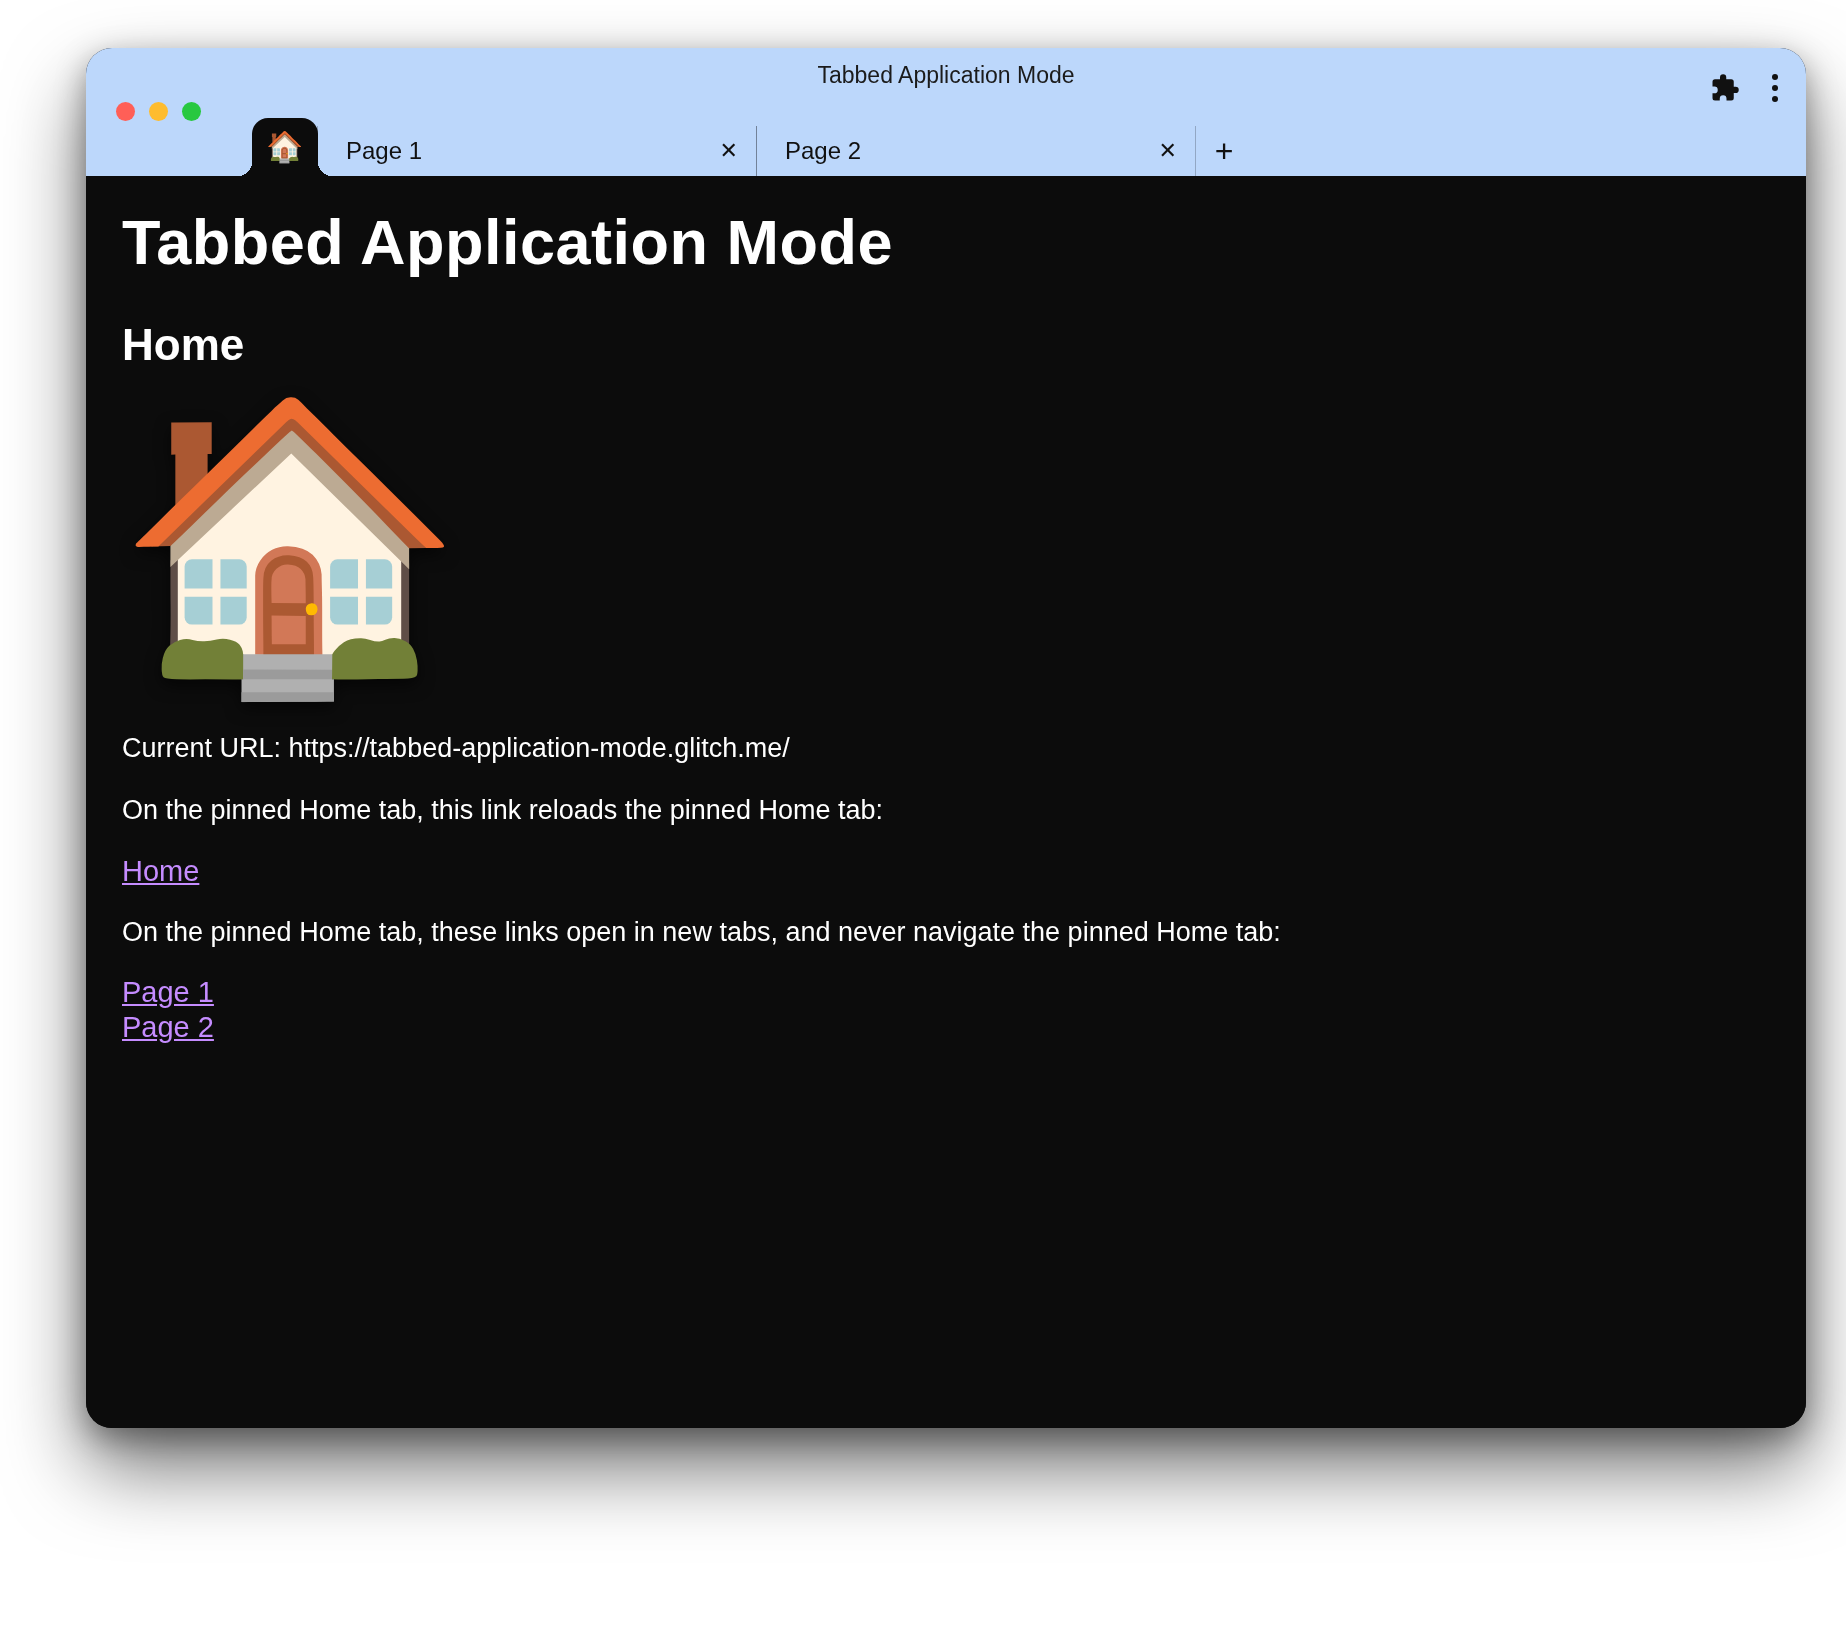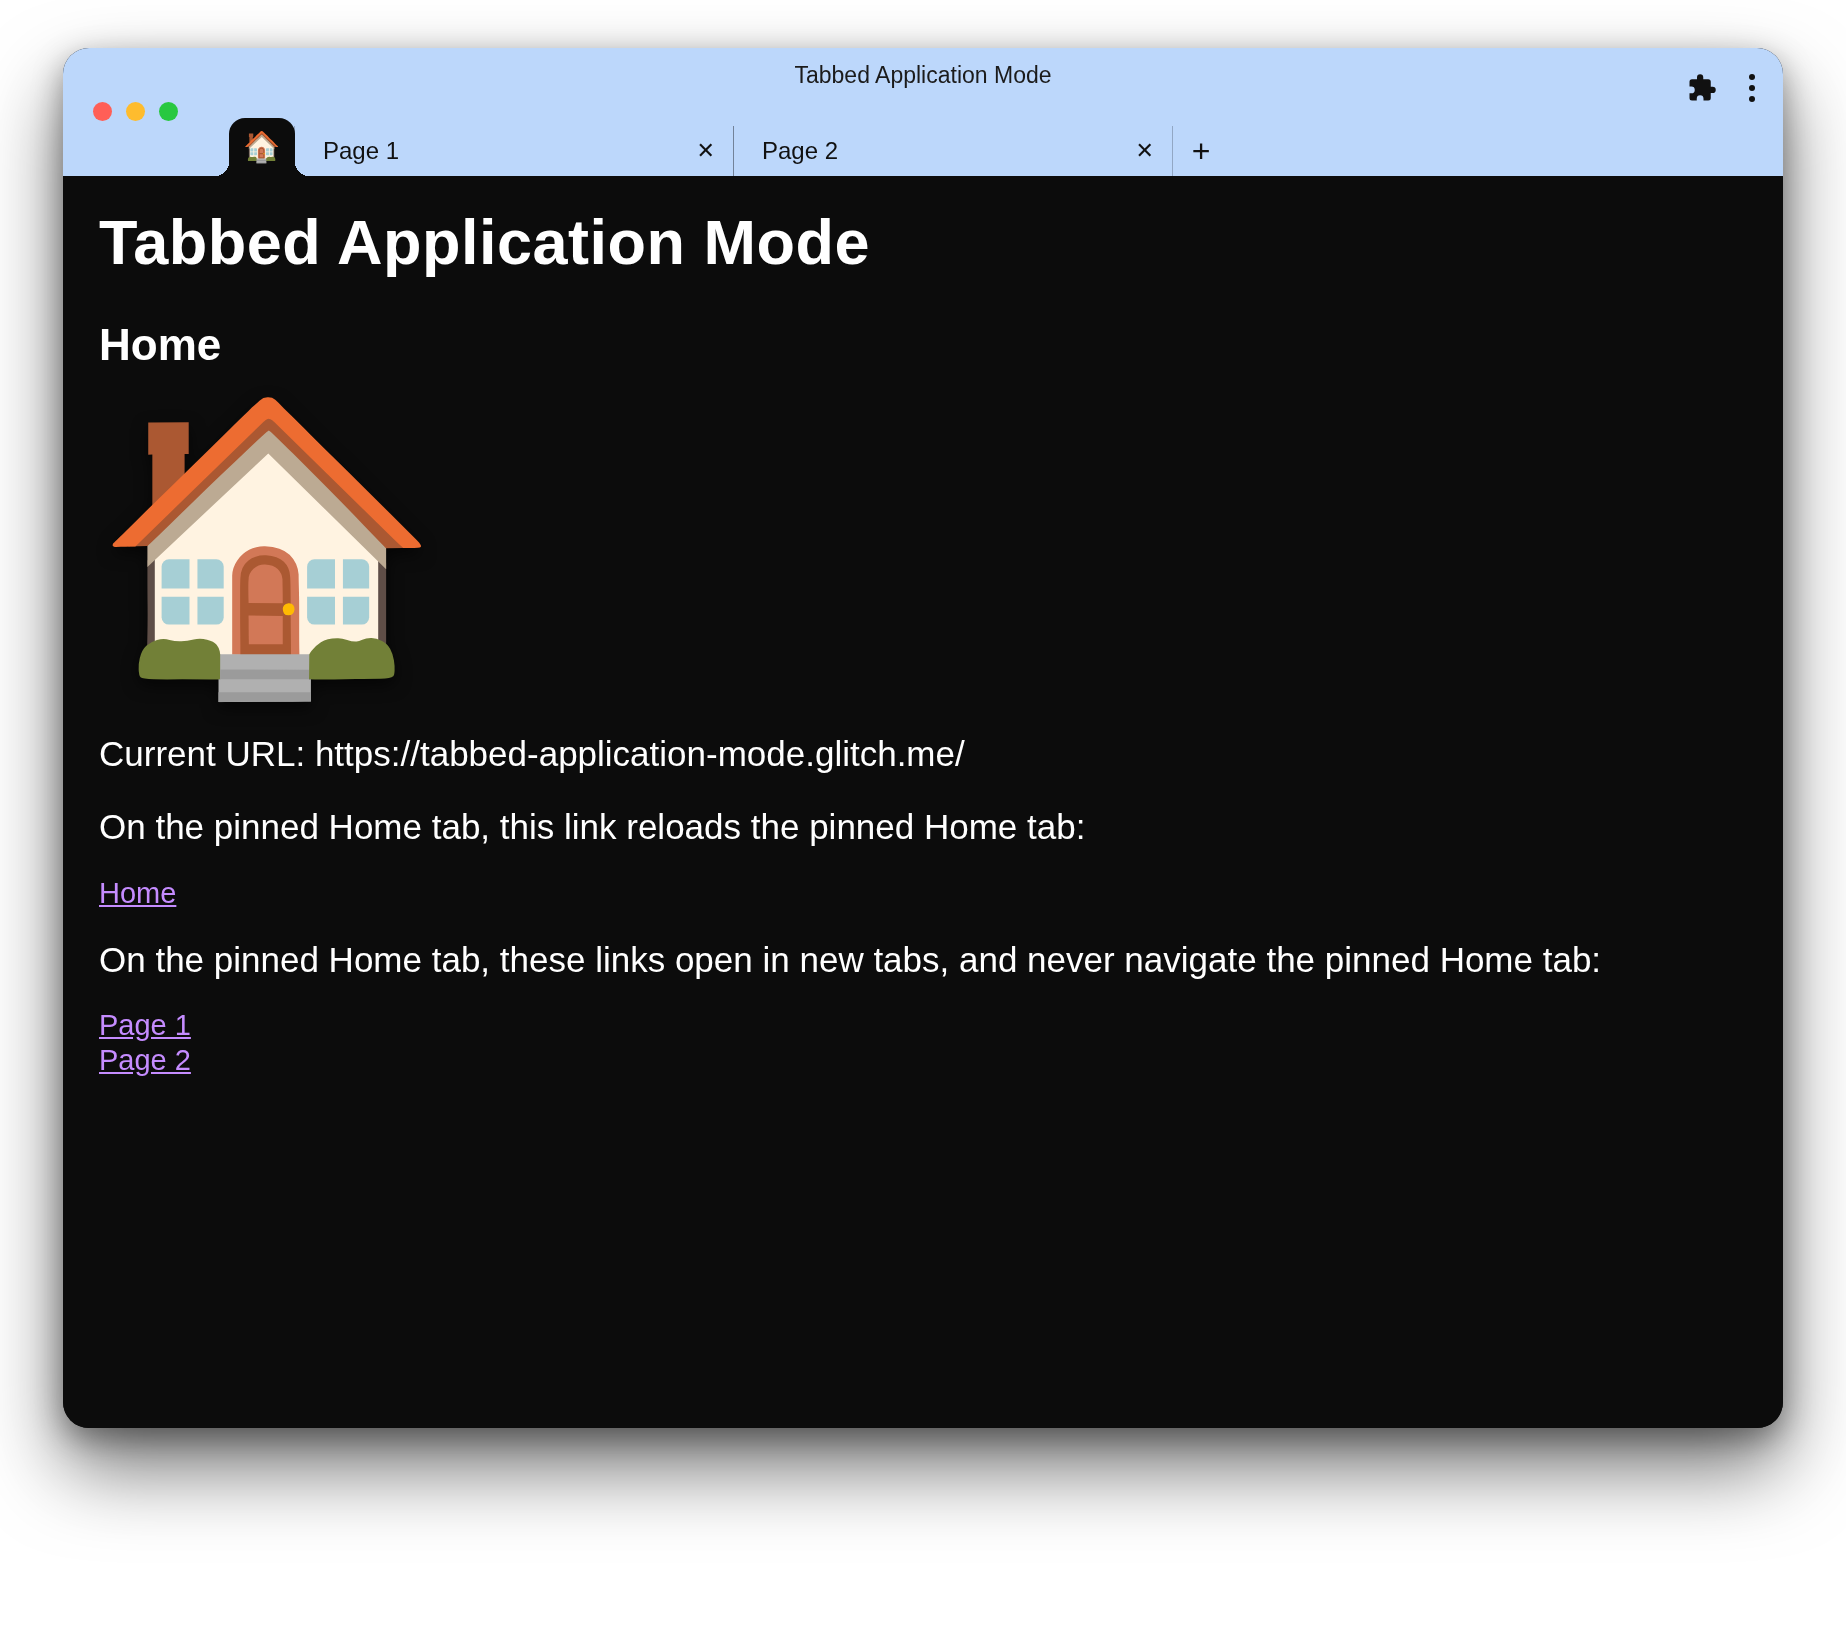--- a/index.html
+++ b/index.html
@@ -3,21 +3,21 @@
 <meta charset="utf-8">
 <style>
   * { box-sizing: border-box; margin: 0; padding: 0; }
   html, body {
     width: 100%; height: 100%;
     font-family: -apple-system, BlinkMacSystemFont, "Segoe UI", Helvetica, Arial, sans-serif;
     background: transparent;
   }
   .stage {
     width: 1846px; height: 1630px;
-    display:flex; align-items:flex-start; justify-content:center;
+    display:flex; align-items:flex-start; justify-content:flex-end;
     padding: 48px 40px;
   }
   .window {
     width: 1720px;
     border-radius: 26px;
     overflow: hidden;
     box-shadow: 0 40px 80px rgba(0,0,0,.55), 0 10px 30px rgba(0,0,0,.35);
     background:#0c0c0c;
     position:relative;
   }
@@ -96,21 +96,21 @@
   h2{
     font-size:44px; font-weight:800;
     margin-bottom:34px;
   }
   .house{
     font-size:280px; line-height:1; margin: 8px 0 46px -6px;
     filter: drop-shadow(0 6px 8px rgba(0,0,0,.6));
     user-select:none;
   }
   p{
-    font-size:35px; line-height:1.35;
+    font-size:27px; line-height:1.35;
     margin-bottom:26px;
   }
   .link{
     color:#c58cff; text-decoration:underline;
     font-size:29px; display:inline-block;
   }
   .link-block{margin-bottom:26px;}
   .link-list .link{display:block; margin-bottom:2px;}
 </style>
 </head>

